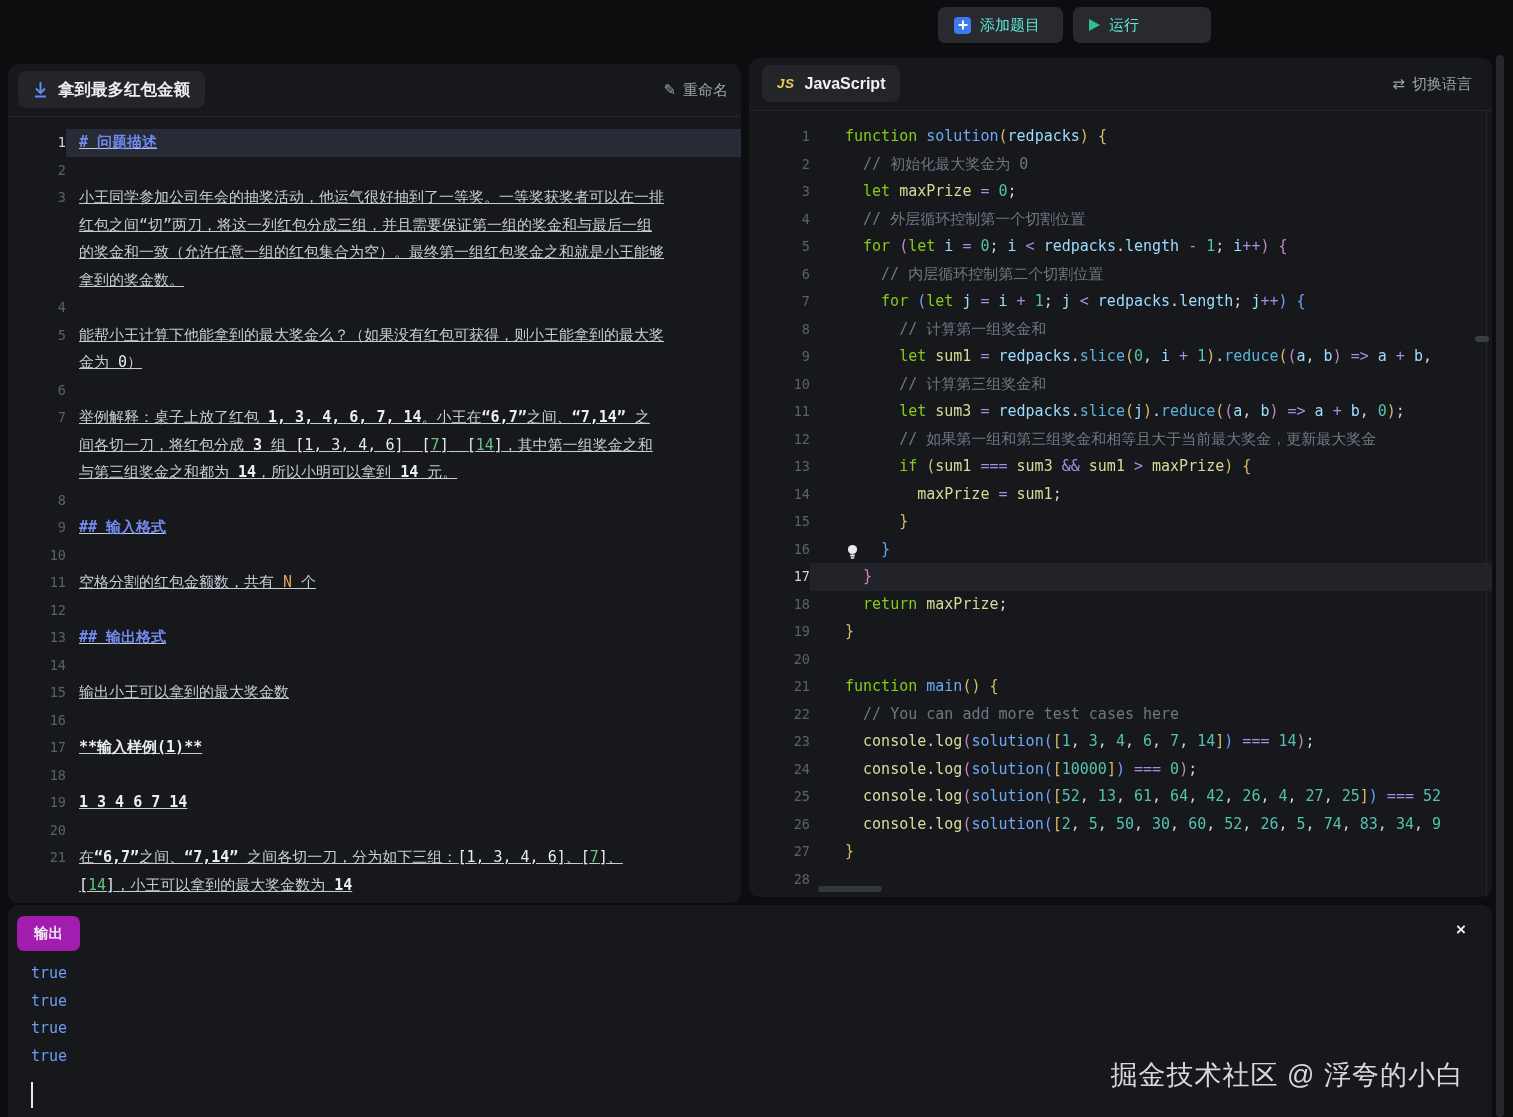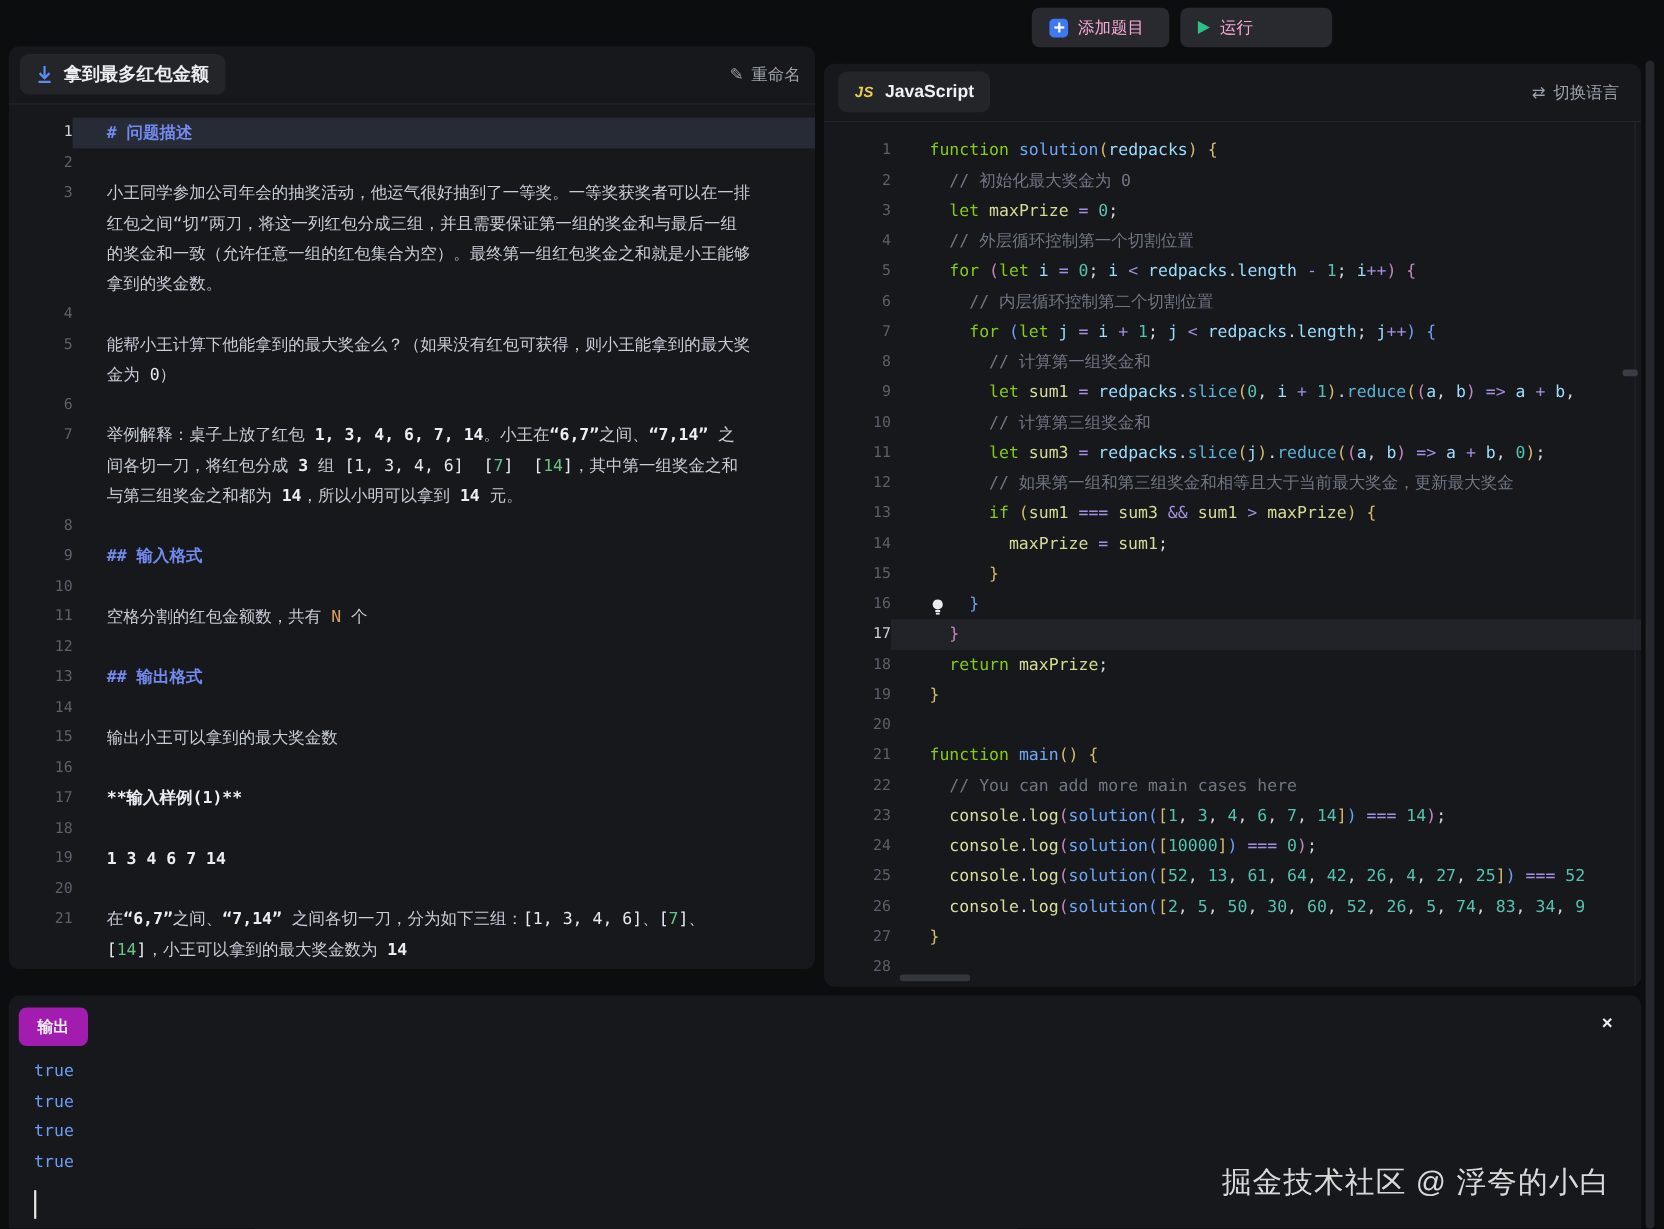--- a/index.html
+++ b/index.html
@@ -1,32 +1,32 @@
 <!DOCTYPE html>
 <html><head>
 <meta charset="utf-8">
 <style>
   html,body{margin:0;padding:0;background:#0c0d0f;}
   #stage{position:relative;width:1513px;height:1117px;background:#0c0d0f;overflow:hidden;
          font-family:"Liberation Sans",sans-serif;}
   
   .topbtn{position:absolute;top:7px;height:36px;display:flex;align-items:center;gap:9px;
-          background:#282a30;border-radius:7px;padding:0 16px;color:#f9a8d4;font-size:15px;
+          background:#282a30;border-radius:7px;padding:0 16px;color:#5eead4;font-size:15px;
           box-sizing:border-box;cursor:pointer;}
   #btn-add{left:938px;width:125px;}
   #btn-run{left:1073px;width:138px;}
   .plus-ico{width:17px;height:17px;border-radius:4px;background:#3e79f2;position:relative;flex:none;}
   .plus-ico::before,.plus-ico::after{content:"";position:absolute;background:#fff;left:50%;top:50%;}
   .plus-ico::before{width:9px;height:2px;transform:translate(-50%,-50%);}
   .plus-ico::after{width:2px;height:9px;transform:translate(-50%,-50%);}
   .play-ico{width:0;height:0;border-left:11px solid #2fc08a;border-top:6.5px solid transparent;
             border-bottom:6.5px solid transparent;flex:none;}
   
   .panel{position:absolute;background:#17181c;border-radius:10px;overflow:hidden;}
-  #panel-left{left:8px;top:42px;width:733px;height:839px;}
+  #panel-left{left:8px;top:64px;width:733px;height:839px;}
   #panel-right{left:749px;top:58px;width:743px;height:839px;}
   #panel-out{left:8px;top:905px;width:1484px;height:220px;}
   .phead{position:absolute;left:0;top:0;right:0;height:52px;border-bottom:1px solid #24252a;}
   .chip{position:absolute;top:7px;height:37px;display:flex;align-items:center;gap:10px;
         background:#232529;border-radius:8px;padding:0 15px;box-sizing:border-box;}
   .chip-title{left:10px;color:#ecedf0;font-size:16.5px;font-weight:bold;}
   .chip-js{left:13px;color:#f0f1f3;font-size:16px;font-weight:bold;}
   .js-badge{color:#e8cf4e;font-size:13.5px;font-weight:bold;font-style:italic;letter-spacing:.5px;}
   .head-action{position:absolute;top:0;height:52px;display:flex;align-items:center;gap:7px;
                color:#9ba1ab;font-size:15px;cursor:pointer;}
@@ -36,21 +36,21 @@
   
   .ed{position:absolute;left:0;right:0;top:53px;bottom:0;padding-top:12px;
       font-family:"DejaVu Sans Mono",monospace;font-size:15px;}
   .row{display:flex;height:27.5px;line-height:27.5px;}
   .gut{flex:none;text-align:right;color:#5c6069;font-size:13.5px;
        font-family:"DejaVu Sans Mono",monospace;}
   #panel-left .gut{width:58px;}
   #panel-right .gut{width:61px;}
   .row.active .gut{color:#cdd2da;}
   .line{flex:1;white-space:pre;overflow:hidden;position:relative;color:#c7ccd5;}
-  #panel-left .line{padding-left:31px;}
+  #panel-left .line{padding-left:13px;text-decoration:underline;}
   #panel-right .line{padding-left:35px;}
   #panel-left .row.active .line{background:#262b36;}
   #panel-right .row.active .line{background:#222329;}
   .isp{display:inline-block;width:2ch;}
   .isp.g{box-shadow:inset 1px 0 0 #272a31;}
   
   .h{color:#7289ee;font-weight:bold;}
   .t{color:#c7ccd5;}
   .b{color:#eaedf3;font-weight:bold;}
   .c{color:#e6eaf0;}
@@ -327,21 +327,21 @@
         <div class="row">
           <span class="gut">20</span>
           <span class="line"></span>
         </div>
         <div class="row">
           <span class="gut">21</span>
           <span class="line"><span class="kw">function</span><span class="pl"> </span><span class="fn">main</span><span class="b1">(</span><span class="b1">)</span><span class="pl"> </span><span class="b1">{</span></span>
         </div>
         <div class="row">
           <span class="gut">22</span>
-          <span class="line"><span class="isp"></span><span class="cm">// You can add more main cases here</span></span>
+          <span class="line"><span class="isp"></span><span class="cm">// You can add more test cases here</span></span>
         </div>
         <div class="row">
           <span class="gut">23</span>
           <span class="line"><span class="isp"></span><span class="cl">console</span><span class="pl">.</span><span class="cl">log</span><span class="b2">(</span><span class="fn">solution</span><span class="b3">(</span><span class="b1">[</span><span class="num">1</span><span class="pl">, </span><span class="num">3</span><span class="pl">, </span><span class="num">4</span><span class="pl">, </span><span class="num">6</span><span class="pl">, </span><span class="num">7</span><span class="pl">, </span><span class="num">14</span><span class="b1">]</span><span class="b3">)</span><span class="pl"> </span><span class="op">===</span><span class="pl"> </span><span class="num">14</span><span class="b2">)</span><span class="pl">;</span></span>
         </div>
         <div class="row">
           <span class="gut">24</span>
           <span class="line"><span class="isp"></span><span class="cl">console</span><span class="pl">.</span><span class="cl">log</span><span class="b2">(</span><span class="fn">solution</span><span class="b3">(</span><span class="b1">[</span><span class="num">10000</span><span class="b1">]</span><span class="b3">)</span><span class="pl"> </span><span class="op">===</span><span class="pl"> </span><span class="num">0</span><span class="b2">)</span><span class="pl">;</span></span>
         </div>
         <div class="row">

